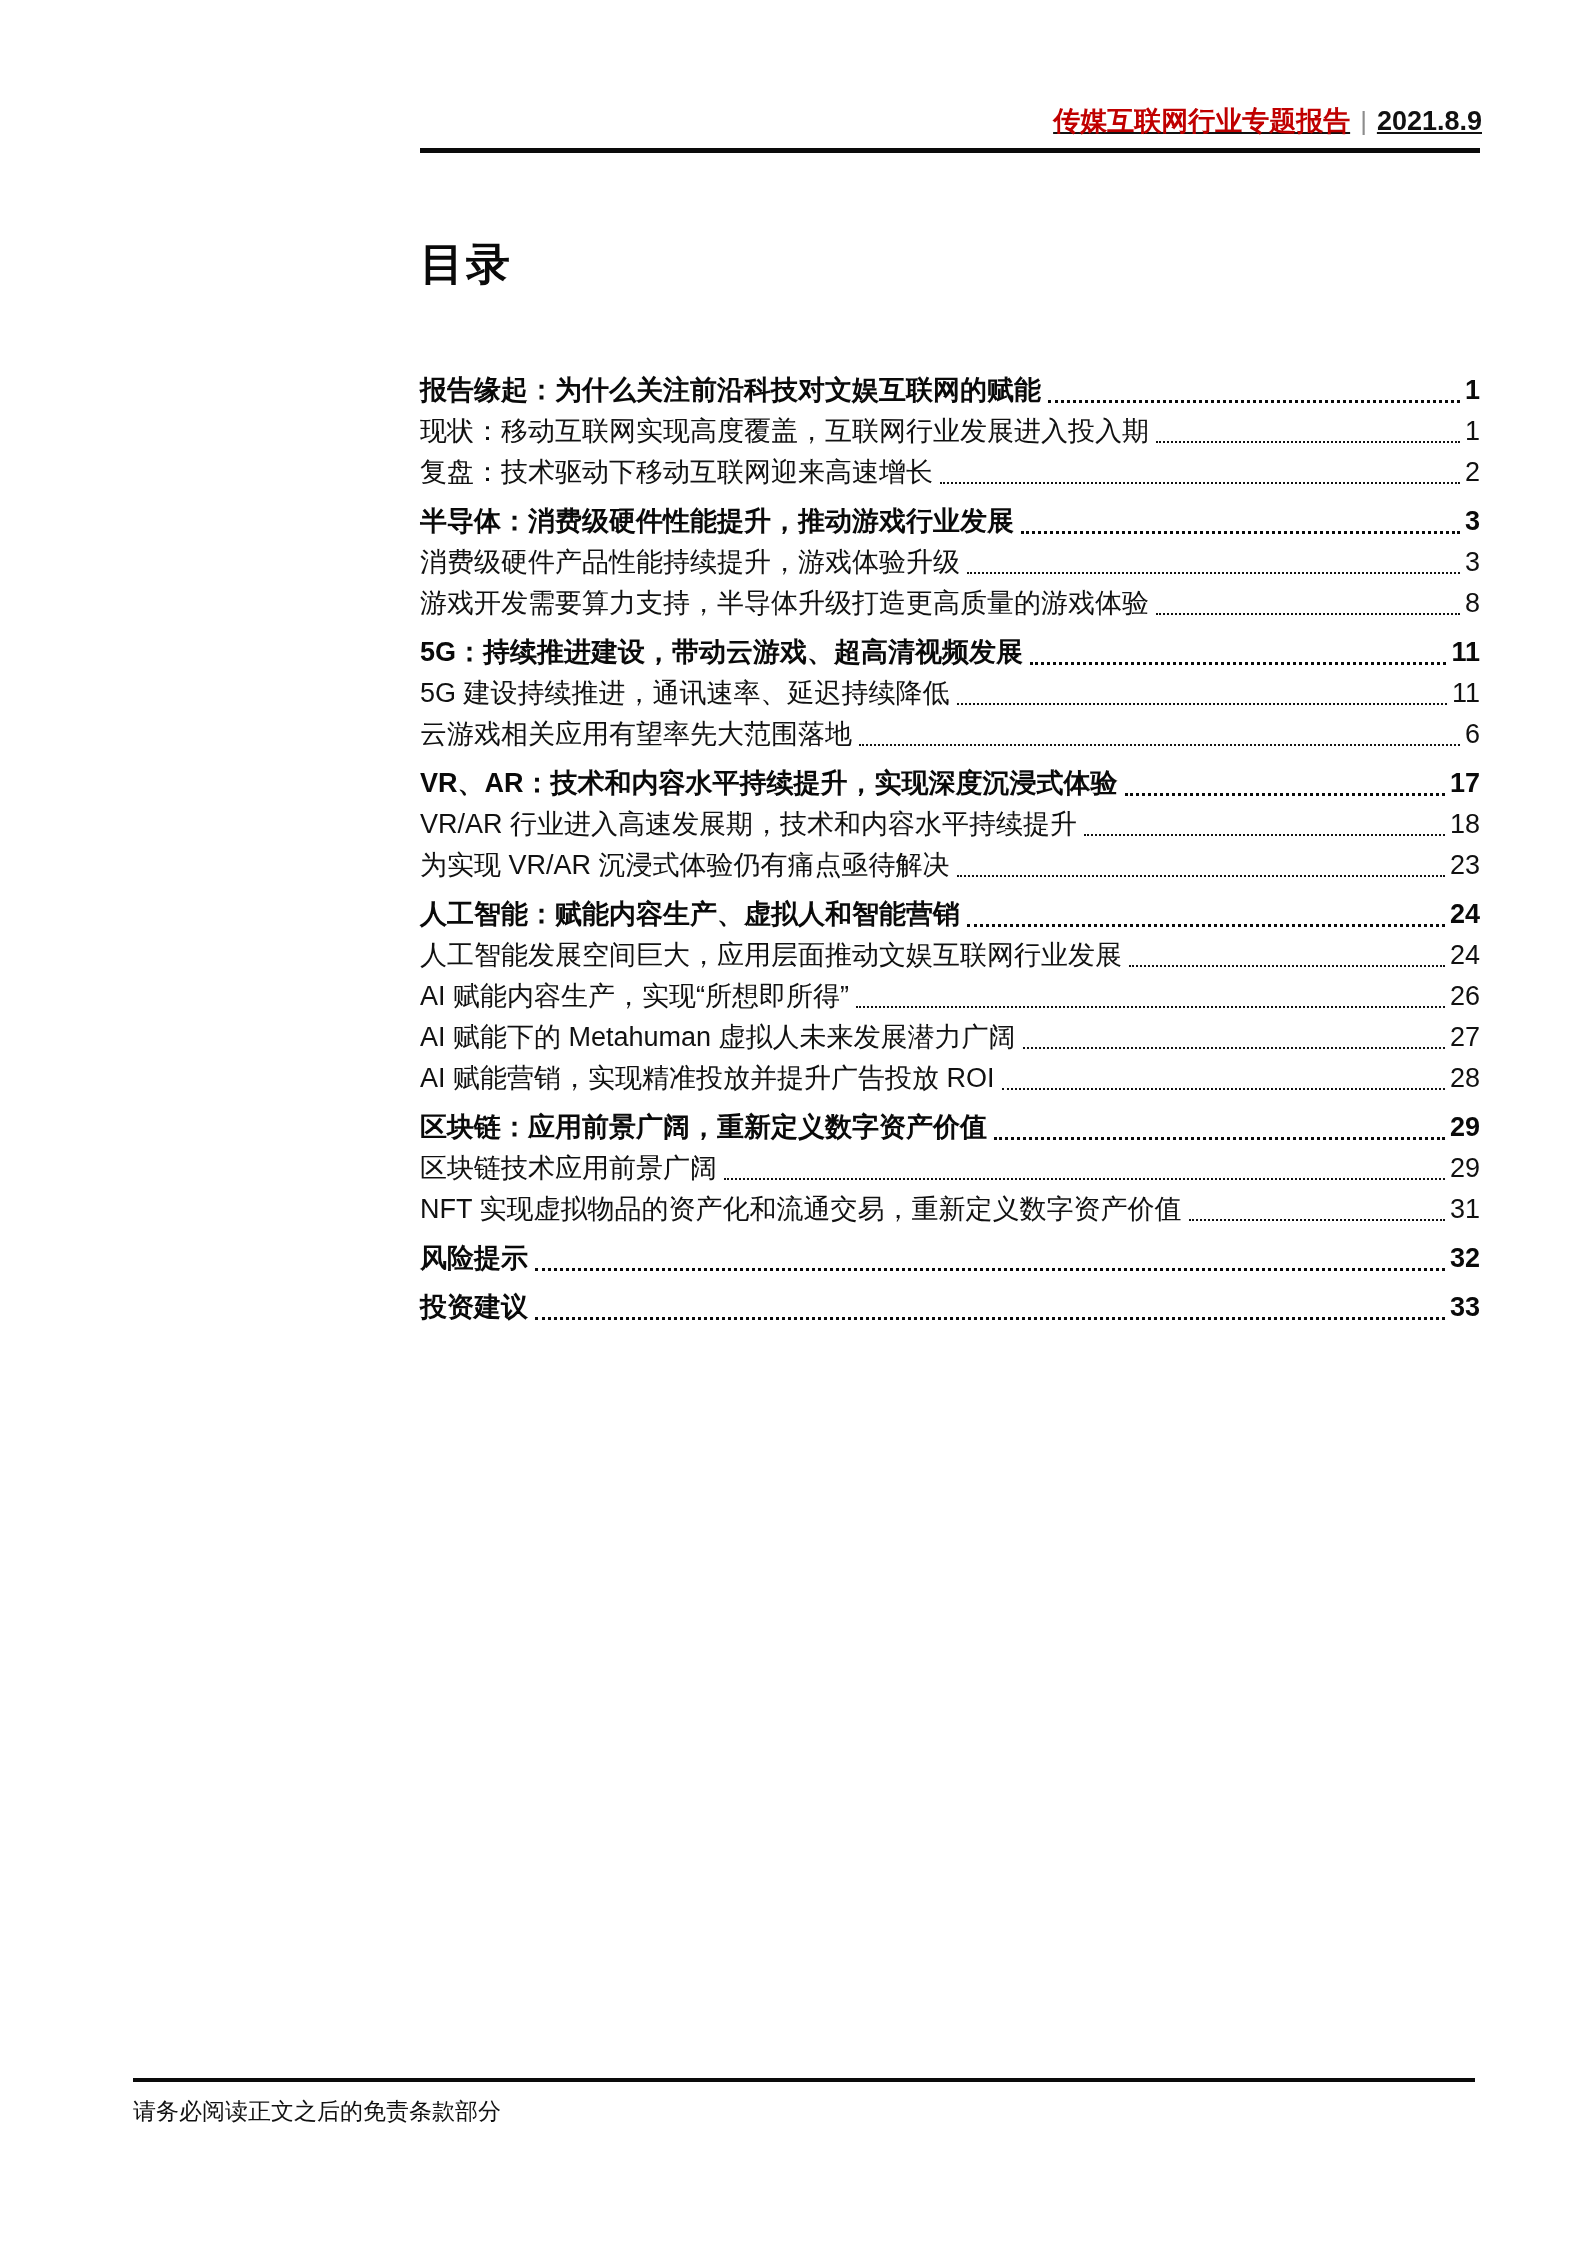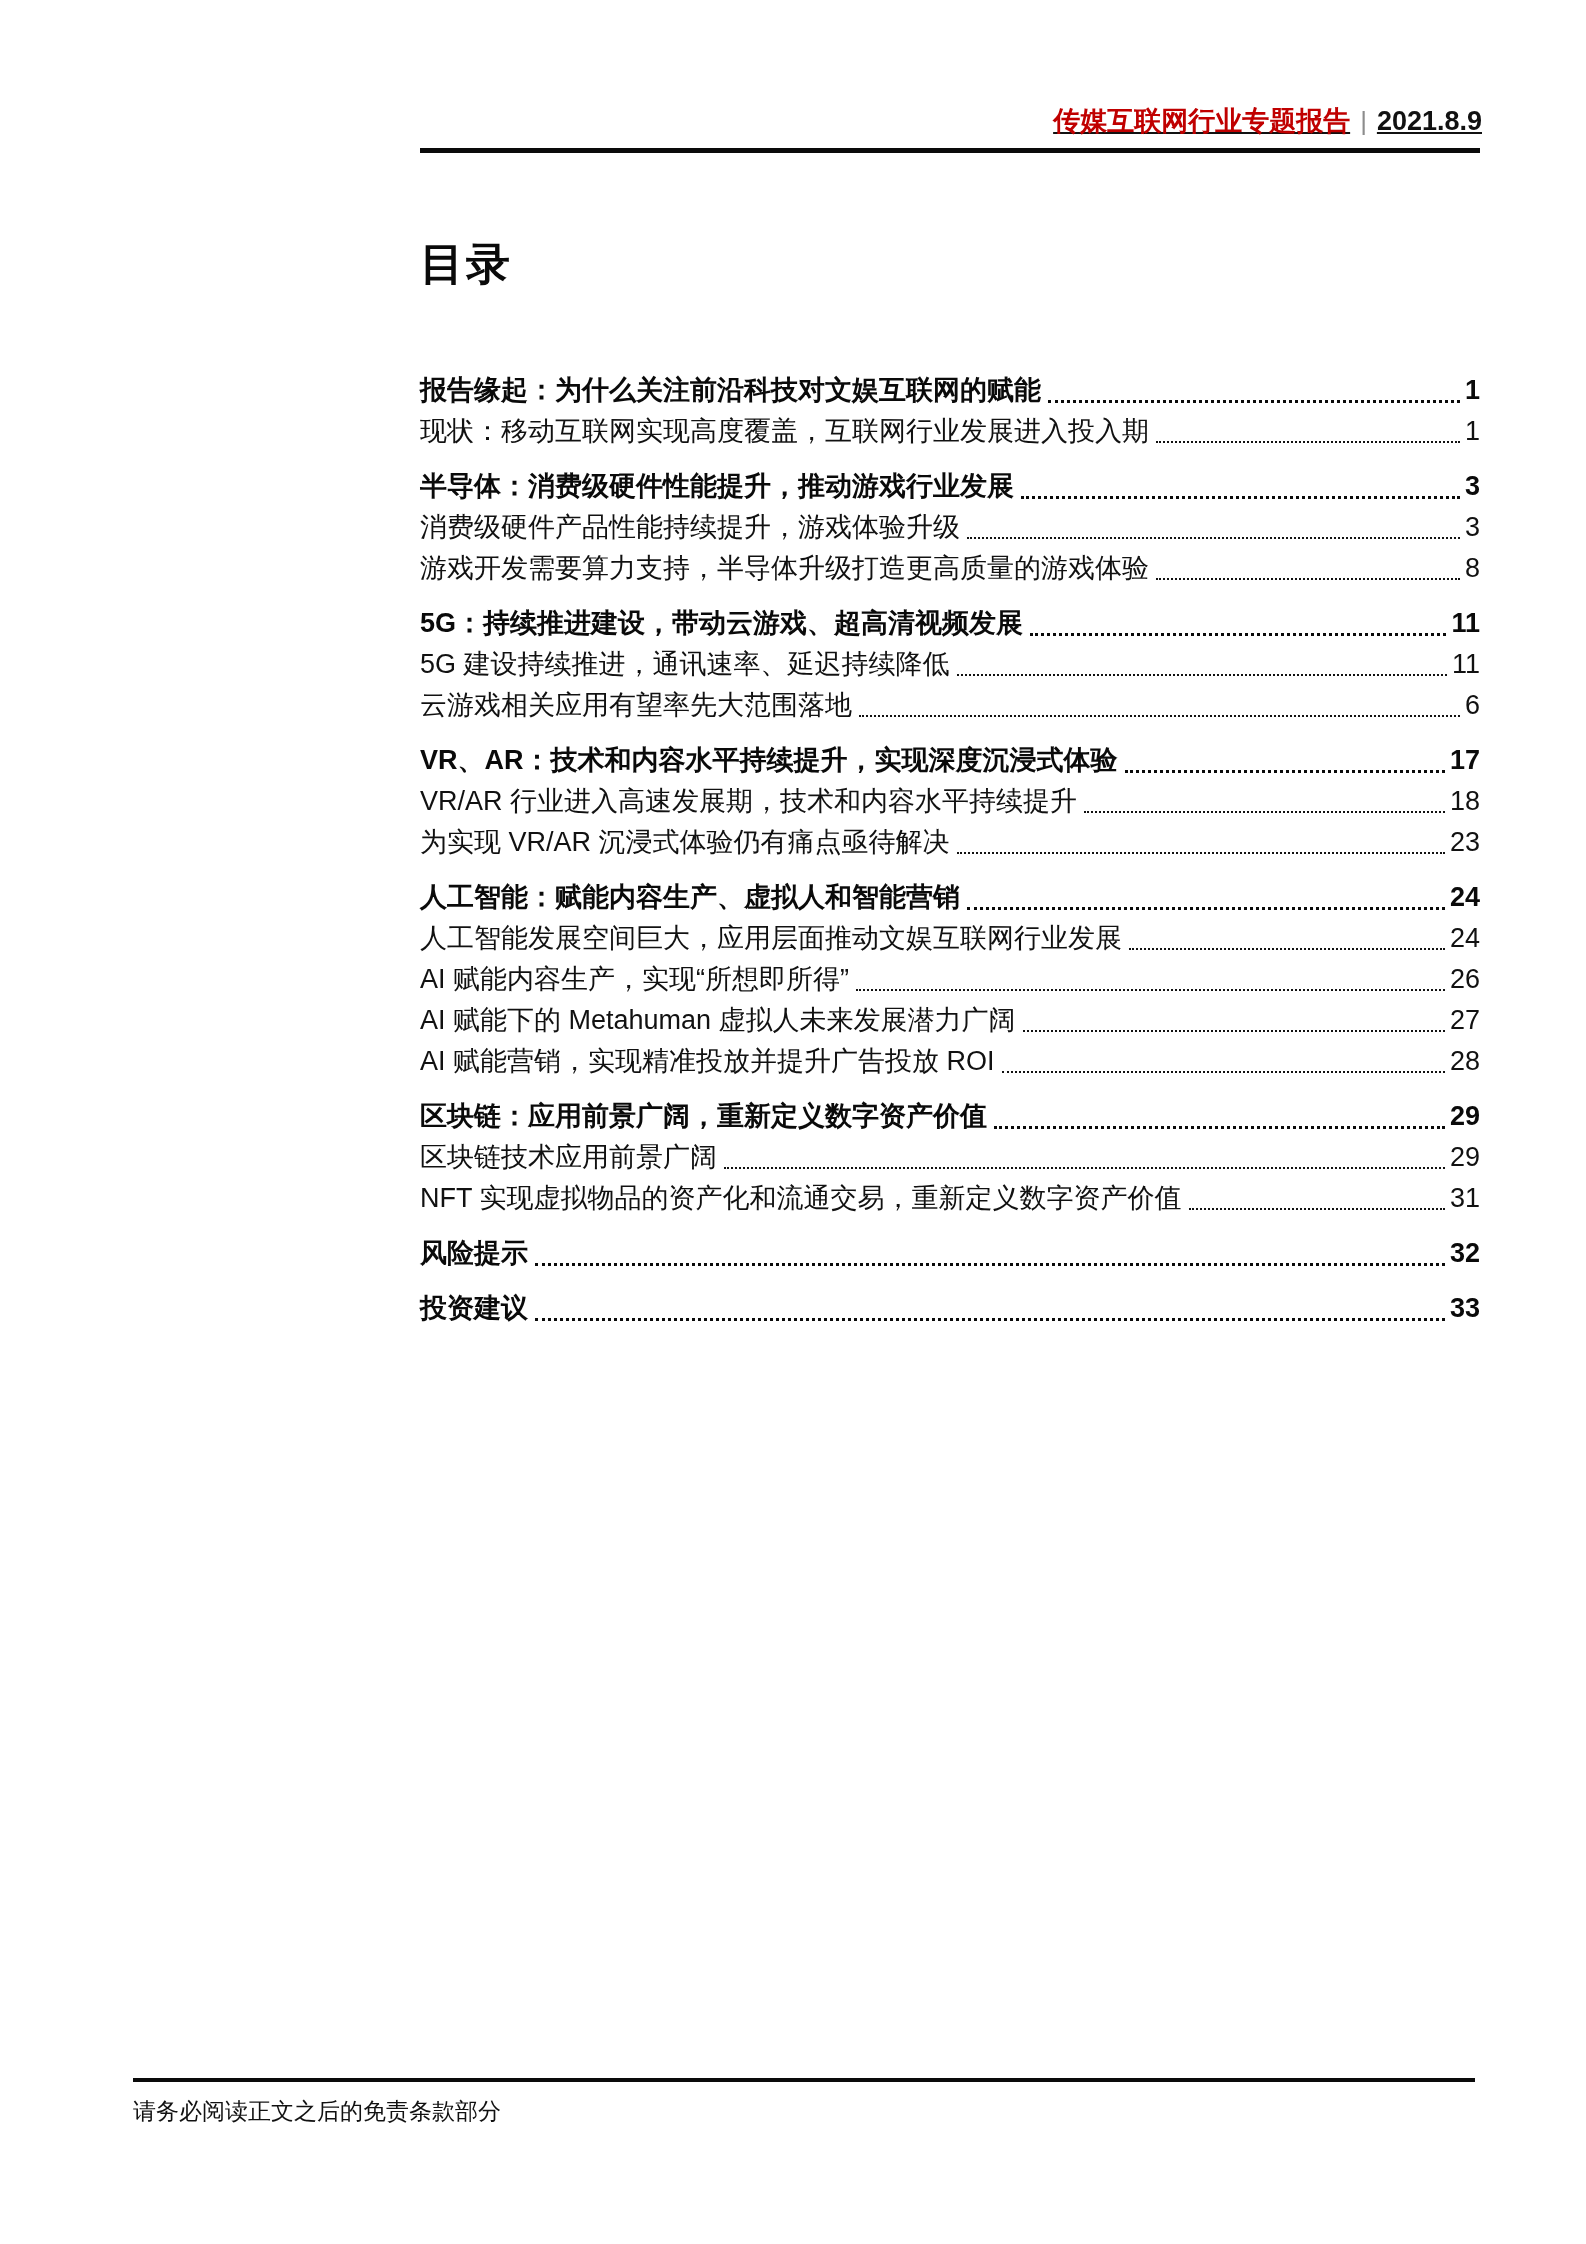--- a/index.html
+++ b/index.html
@@ -55,21 +55,21 @@
     letter-spacing: 2px;
   }
 
   
   .toc {
     position: absolute;
     left: 420px;
     top: 370px;
     width: 1060px;
   }
-  .toc-section { margin-top: 14px; }
+  .toc-section { margin-top: 8px; }
   .toc-section:first-child { margin-top: 0; }
   .toc-row {
     display: flex;
     font-size: 27px;
     line-height: 41px;
     color: #111111;
     text-decoration: none;
   }
   .toc-row.is-heading { font-weight: 700; color: #0a0a0a; }
   .toc-text { white-space: nowrap; }
@@ -119,20 +119,25 @@
         <a class="toc-row is-heading">
           <span class="toc-text">报告缘起：为什么关注前沿科技对文娱互联网的赋能</span>
           <span class="toc-dots"></span>
           <span class="toc-page">1</span>
         </a>
         <a class="toc-row">
           <span class="toc-text">现状：移动互联网实现高度覆盖，互联网行业发展进入投入期</span>
           <span class="toc-dots"></span>
           <span class="toc-page">1</span>
         </a>
+        <a class="toc-row">
+          <span class="toc-text">复盘：技术驱动下移动互联网迎来高速增长</span>
+          <span class="toc-dots"></span>
+          <span class="toc-page">2</span>
+        </a>
       </div>
       <div class="toc-section">
         <a class="toc-row is-heading">
           <span class="toc-text">半导体：消费级硬件性能提升，推动游戏行业发展</span>
           <span class="toc-dots"></span>
           <span class="toc-page">3</span>
         </a>
         <a class="toc-row">
           <span class="toc-text">消费级硬件产品性能持续提升，游戏体验升级</span>
           <span class="toc-dots"></span>

